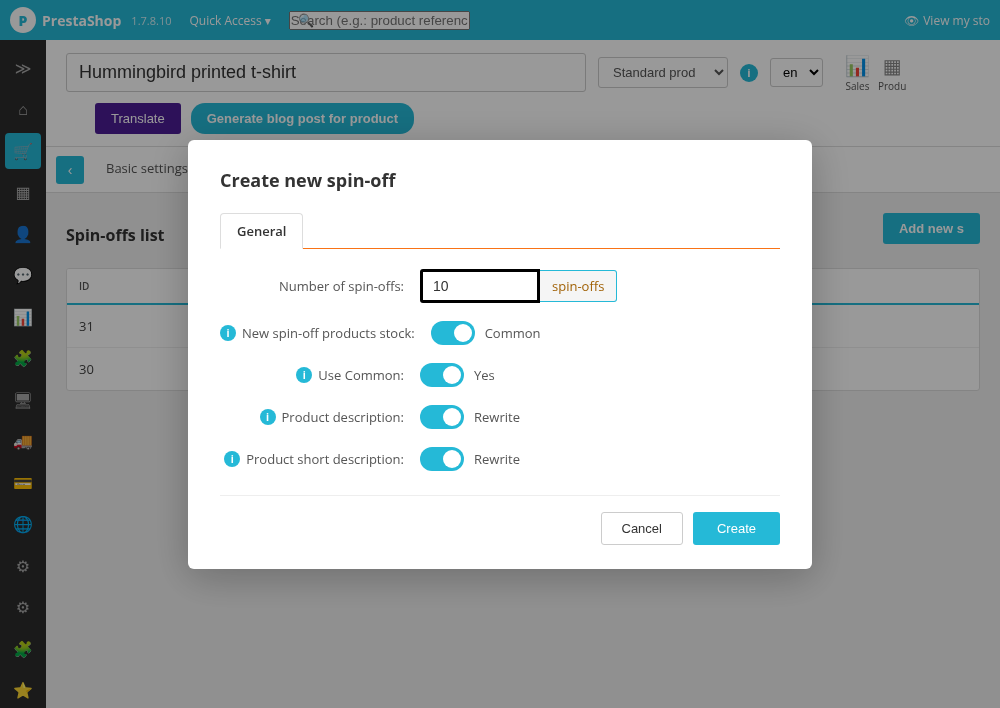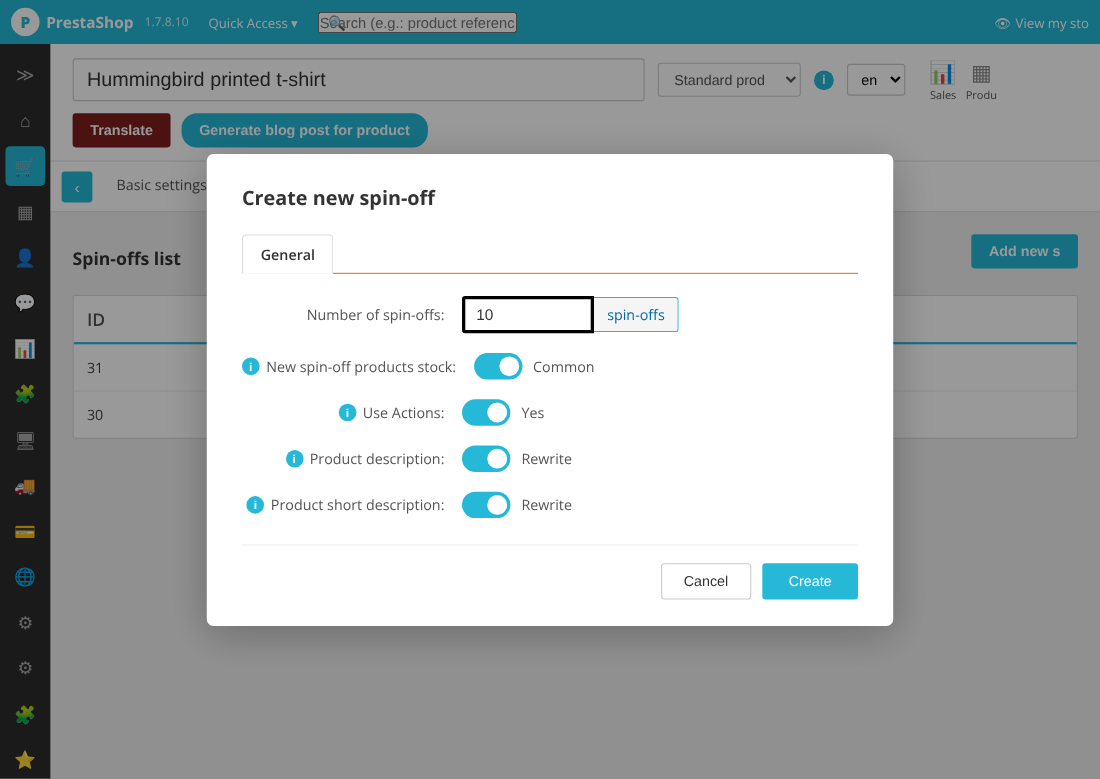--- a/index.html
+++ b/index.html
@@ -32,59 +32,59 @@
     .product-title-row { display: flex; align-items: center; gap: 12px; margin-bottom: 10px; }
     .product-title-input { flex: 1; max-width: 520px; padding: 8px 12px; font-size: 18px; border: 1px solid #ccc; border-radius: 3px; color: #333; }
     .product-type-select { padding: 6px 10px; border: 1px solid #ccc; border-radius: 3px; font-size: 13px; color: #555; background: white; min-width: 130px; }
     .info-icon { background: #25b9d7; color: white; border-radius: 50%; width: 18px; height: 18px; display: inline-flex; align-items: center; justify-content: center; font-size: 11px; font-weight: bold; cursor: pointer; }
     .lang-select { padding: 5px 8px; border: 1px solid #ccc; border-radius: 3px; font-size: 13px; background: white; }
     .sales-icons { display: flex; gap: 8px; margin-left: 10px; }
     .sales-icon-item { display: flex; flex-direction: column; align-items: center; font-size: 10px; color: #555; cursor: pointer; }
     .sales-icon-item .ico { font-size: 20px; color: #888; }
 
     .product-actions { display: flex; gap: 10px; }
-    .btn-translate { background: #7f1d1d; color: white; border: none; padding: 8px 16px; border-radius: 3px; font-size: 13px; cursor: pointer; font-weight: 700; }
+    .btn-translate { background: #4c1d95; color: white; border: none; padding: 8px 16px; border-radius: 3px; font-size: 13px; cursor: pointer; font-weight: 400; margin-left: 29px; }
     .btn-generate { background: #25b9d7; color: white; border: none; padding: 8px 16px; border-radius: 14px; font-size: 13px; cursor: pointer; font-weight: 600; }
 
     
     .tabs-bar { background: white; border-bottom: 1px solid #ddd; display: flex; align-items: center; padding: 0 10px; }
     .tab-back { background: #25b9d7; color: white; border: none; width: 28px; height: 28px; border-radius: 3px; cursor: pointer; font-size: 14px; display: flex; align-items: center; justify-content: center; margin-right: 6px; flex-shrink: 0; }
     .tab-item { padding: 12px 16px; font-size: 13px; color: #555; cursor: pointer; border-bottom: 3px solid transparent; }
     .tab-item.active { color: #25b9d7; border-bottom: 3px solid #25b9d7; font-weight: 600; }
 
     
     .content-area { padding: 20px; position: relative; }
 
     
     .section-title { font-size: 16px; font-weight: 700; color: #333; margin-bottom: 0; }
     .add-new-btn { background: #25b9d7; color: white; border: none; padding: 8px 16px; border-radius: 3px; font-size: 13px; cursor: pointer; font-weight: 600; float: right; margin-bottom: 12px; }
     .table-wrap { background: white; border-radius: 3px; border: 1px solid #ddd; overflow: hidden; }
     table { width: 100%; border-collapse: collapse; }
-    th { background: white; padding: 10px 12px; text-align: left; font-weight: 600; color: #555; border-bottom: 2px solid #25b9d7; font-size: 16px; }
+    th { background: white; padding: 10px 12px; text-align: left; font-weight: 600; color: #555; border-bottom: 2px solid #25b9d7; font-size: 10px; }
     td { padding: 10px 12px; border-bottom: 1px solid #eee; color: #444; font-size: 13px; }
     tr:last-child td { border-bottom: none; }
     .actions-col { display: flex; gap: 8px; align-items: center; }
     .action-icon { color: #888; cursor: pointer; font-size: 16px; }
 
     
     .modal-overlay { position: fixed; top: 0; left: 0; right: 0; bottom: 0; background: rgba(0,0,0,0.4); display: flex; align-items: center; justify-content: center; z-index: 1000; }
     .modal { background: white; border-radius: 6px; width: 624px; max-width: 95vw; padding: 28px 32px 24px; box-shadow: 0 8px 40px rgba(0,0,0,0.25); }
     .modal-title { font-size: 18px; font-weight: 700; color: #333; margin-bottom: 20px; }
 
     
     .modal-tabs { border-bottom: 1px solid #f97316; margin-bottom: 20px; }
     .modal-tab { display: inline-block; padding: 8px 16px; font-size: 13px; color: #333; cursor: pointer; border: 1px solid #ddd; border-bottom: none; border-radius: 4px 4px 0 0; background: white; font-weight: 600; position: relative; bottom: -1px; }
     .modal-tab.active { border-bottom: 1px solid white; }
 
     
     .form-row { display: flex; align-items: center; margin-bottom: 18px; }
     .form-label { text-align: right; min-width: 200px; padding-right: 16px; font-size: 13px; color: #555; display: flex; align-items: center; justify-content: flex-end; gap: 6px; }
     .form-control-wrap { display: flex; align-items: center; gap: 0; }
     .spinoff-count-input { width: 120px; padding: 6px 10px; border: 3px solid #000000; border-radius: 3px 0 0 3px; font-size: 14px; color: #333; outline: none; }
-    .spinoff-unit { background: #f5f5f5; border: 1px solid #25b9d7; border-left: none; padding: 6px 12px; border-radius: 0 3px 3px 0; color: #0369a1; font-size: 13px; }
+    .spinoff-unit { background: #f5f5f5; border: 1px solid #25b9d7; border-left: none; padding: 6px 12px; border-radius: 0 3px 3px 0; color: #a16207; font-size: 13px; }
 
     
     .toggle-wrap { display: flex; align-items: center; gap: 10px; }
     .toggle { position: relative; display: inline-block; width: 44px; height: 24px; }
     .toggle input { opacity: 0; width: 0; height: 0; }
     .toggle-slider { position: absolute; cursor: pointer; top: 0; left: 0; right: 0; bottom: 0; background: #25b9d7; border-radius: 24px; transition: .3s; }
     .toggle-slider:before { position: absolute; content: ""; height: 18px; width: 18px; left: 3px; bottom: 3px; background: white; border-radius: 50%; transition: .3s; transform: translateX(20px); }
     .toggle-label { font-size: 13px; color: #555; }
 
     
@@ -282,21 +282,21 @@
           <input type="checkbox" checked="" style="">
           <span class="toggle-slider"></span>
         </label>
         <span class="toggle-label">Common</span>
       </div>
     </div>
 
     <div class="form-row">
       <div class="form-label">
         <span class="info-badge">i</span>
-        <span>Use Actions:</span>
+        <span>Use Common:</span>
       </div>
       <div class="toggle-wrap">
         <label class="toggle">
           <input type="checkbox" checked="" style="">
           <span class="toggle-slider"></span>
         </label>
         <span class="toggle-label">Yes</span>
       </div>
     </div>
 

